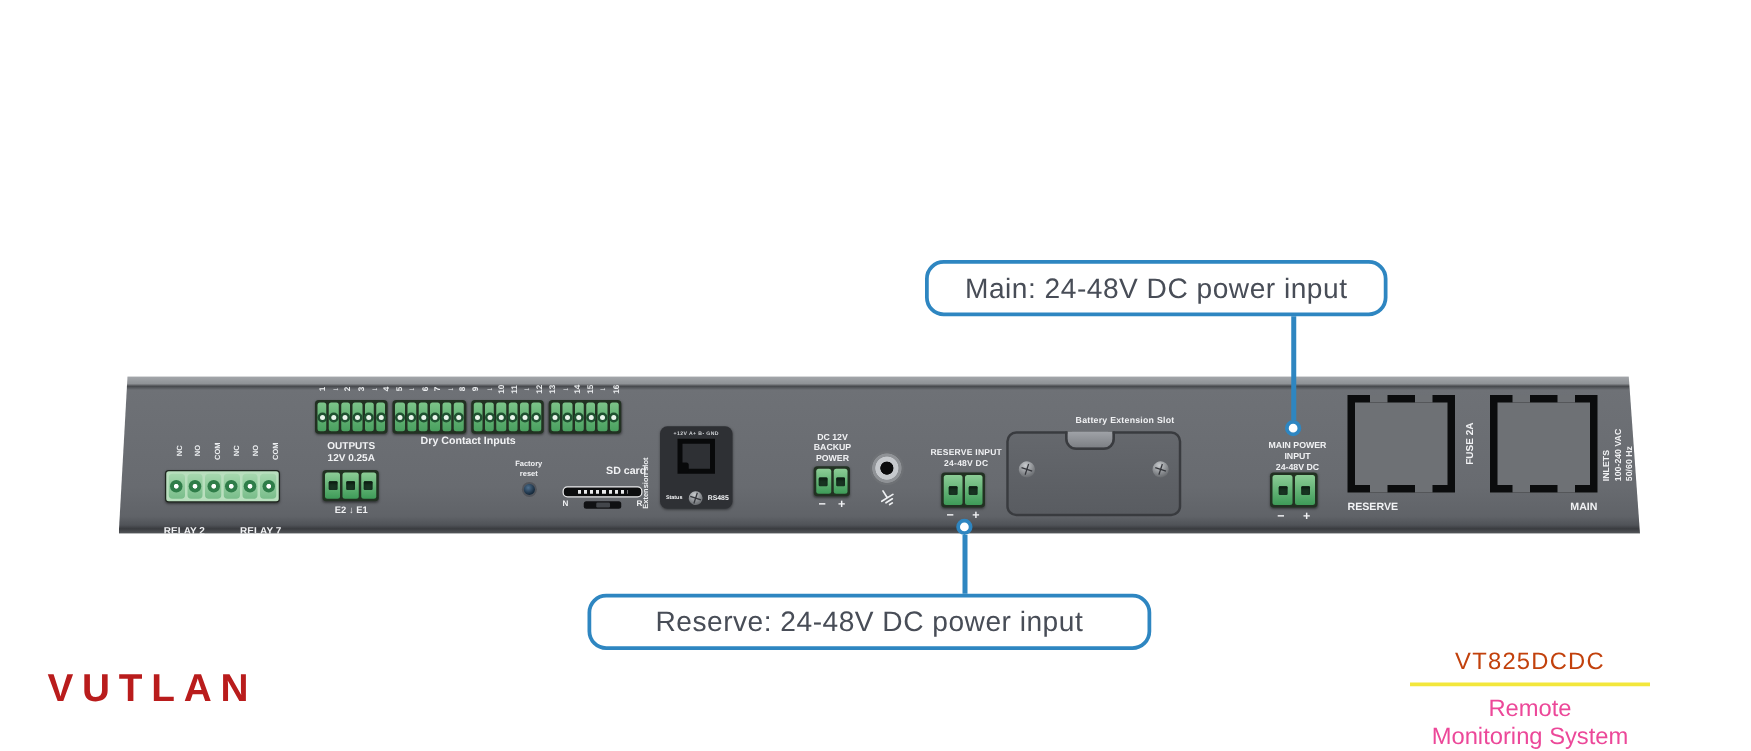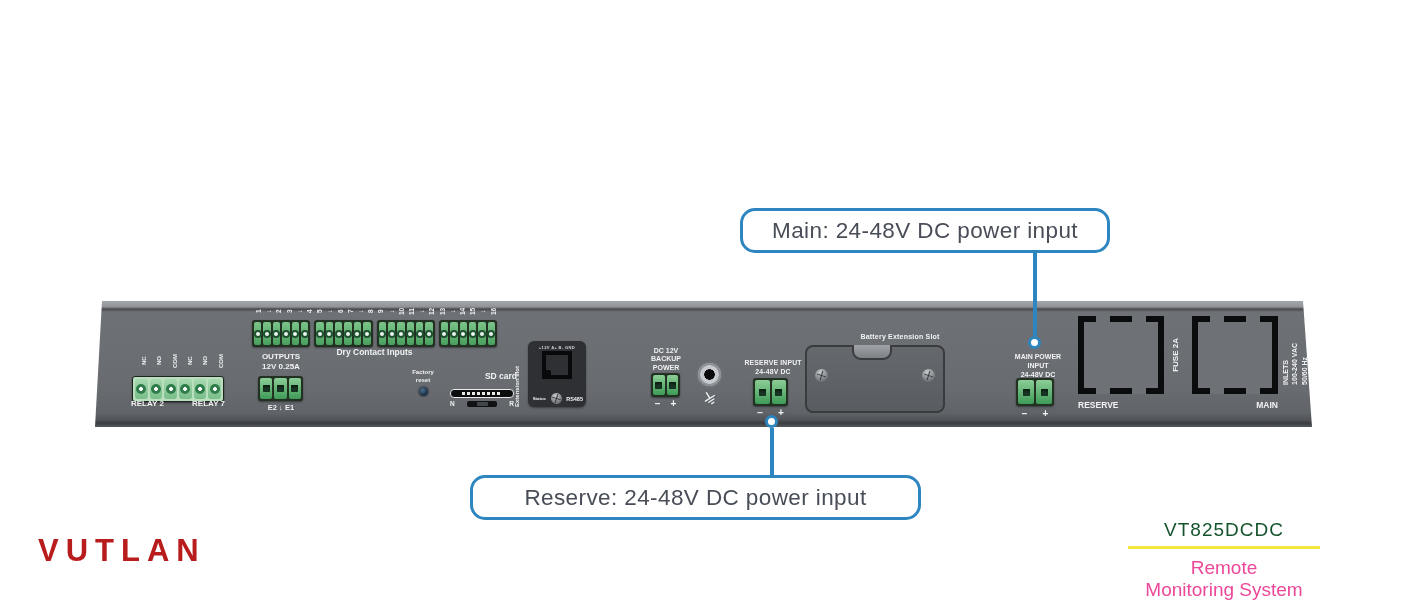--- a/index.html
+++ b/index.html
@@ -43,21 +43,21 @@
         background:radial-gradient(circle,#ffffff 0 1.6px,#2f7d49 2.2px 100%); box-shadow:none; }
   .tblock.power .pin { background:linear-gradient(180deg,#8ccd96,#3e9b58); }
   .tblock.power .pin::after { width:7px; height:7px; margin:-3.5px 0 0 -3.5px; border-radius:1px;
         background:#183422; box-shadow:inset 0 2px 2px #0c1d12; }
 
   
   .relay-vlabels { left:37px; top:46px; width:92px; height:28px; display:flex; }
   .relay-vlabels .vlab { flex:1; display:flex; align-items:flex-end; justify-content:center;
         writing-mode:vertical-rl; transform:rotate(180deg); font-size:6px; font-weight:bold; color:#eef0f2; }
   .relay-block { left:37px; top:75px; width:92px; height:26px; }
-  .relay-names { left:30px; top:98px; width:106px; display:flex; justify-content:space-between;
+  .relay-names { left:30px; top:119px; width:106px; display:flex; justify-content:space-between;
         font-size:8px; padding:0 6px;align-items:center; }
 
   
   .outputs-title { left:150px; top:51px; width:72px; text-align:center; font-size:8px; line-height:1.3; }
   .outputs-block { left:163px; top:75px; width:45px; height:25px; }
   .outputs-pins { left:156px; top:102px; width:60px; text-align:center; font-size:7.5px; }
 
   
   .dry-numbers { left:157px; top:2px; width:245px; height:17px; display:flex; }
   .dry-numbers .vnum { flex:1; display:flex; align-items:flex-end; justify-content:center;
@@ -143,21 +143,21 @@
   .fuse-label { left:1070px; top:22px; width:20px; height:64px; display:flex; align-items:center;
         justify-content:center; font-size:8px; }
   .inlets-label { left:1184px; top:26px; width:32px; height:74px; display:flex; align-items:center;
         justify-content:center; font-size:7px; line-height:1.35; }
 
   
   .logo { position:absolute; left:38px; top:509px; font-size:31px; font-weight:800;
         letter-spacing:7px; color:#b91c1c; }
   .website { position:absolute; left:38px; top:551px; font-size:19.5px; color:#4b5058; letter-spacing:.5px; }
   .rightblock { position:absolute; left:1128px; top:495px; width:192px; text-align:center; }
-  .model { font-size:19px; color:#14532d; letter-spacing:1px; }
+  .model { font-size:19px; color:#c2410c; letter-spacing:1px; }
   .divider { height:3px; background:#f3e73c; margin:5px 0 8px; }
   .product { font-size:19px; color:#ec4899; line-height:1.18; }
 </style>
 </head>
 <body>
 
 <div class="stage">
 
   <div class="callout callout-main">Main: 24-48V DC power input</div>
   <div class="lead lead-main"></div>

